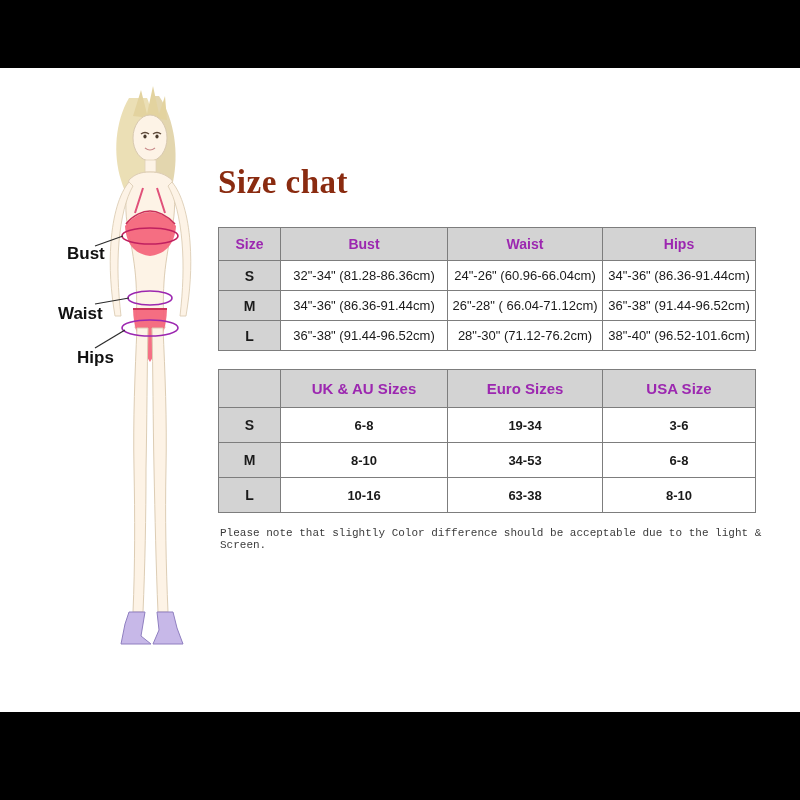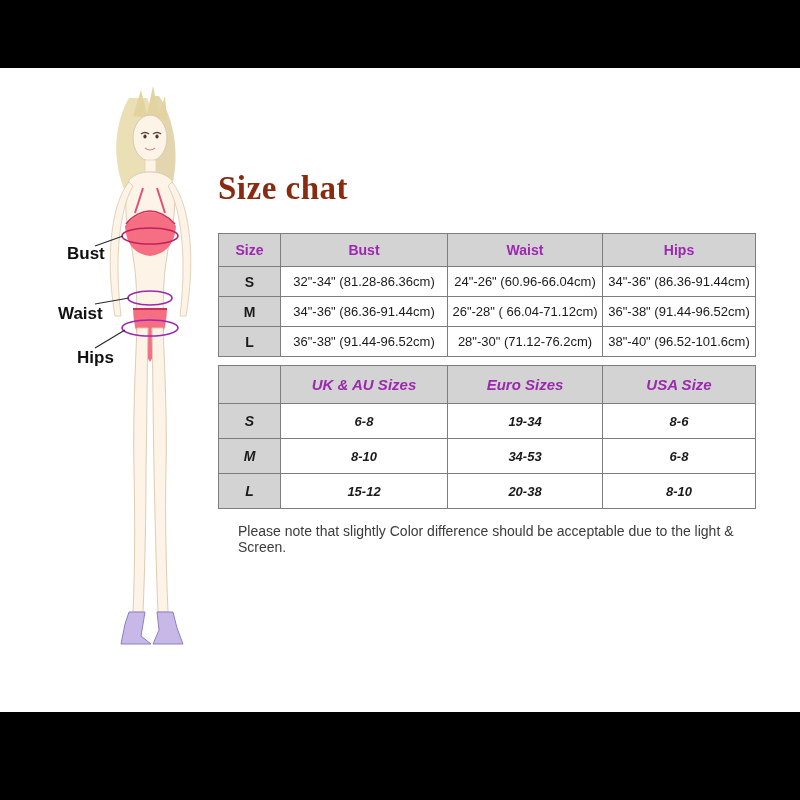--- a/index.html
+++ b/index.html
@@ -53,21 +53,21 @@
     white-space: nowrap;
   }
   .label.bust  { left: 12px;  top: 168px; }
   .label.waist { left: 3px;   top: 228px; }
   .label.hips  { left: 22px;  top: 272px; }
 
   
   .right {
     position: absolute;
     left: 218px;
-    top: 10px;
+    top: 4px;
     width: 560px;
   }
   .title {
     font-family: "Liberation Serif", serif;
     font-weight: bold;
     font-size: 33px;
     color: #8a2b10;
     margin: 92px 0 0 0;
     letter-spacing: 0.5px;
   }
@@ -108,21 +108,21 @@
   .t1 .drow td.sz {
     font-weight: bold;
     font-size: 14px;
     background: #d3d3d3;
   }
   .t1 col.c0 { width: 62px; }
   .t1 col.c1 { width: 167px; }
   .t1 col.c2 { width: 155px; }
   .t1 col.c3 { width: 153px; }
 
-  .t2 { margin-top: 8px; font-style: italic; }
+  .t2 { margin-top: 18px; }
   .t2 .hrow td {
     height: 37px;
     background: #d3d3d3;
     color: #9c27b0;
     font-weight: bold;
     font-size: 15px;
   }
   .t2 .hrow td.blank { background: #d3d3d3; }
   .t2 .drow td {
     height: 34px;
@@ -132,23 +132,23 @@
   .t2 .drow td.sz {
     background: #d3d3d3;
     font-size: 14px;
   }
   .t2 col.c0 { width: 62px; }
   .t2 col.c1 { width: 167px; }
   .t2 col.c2 { width: 155px; }
   .t2 col.c3 { width: 153px; }
 
   .note {
-    margin: 14px 0 0 20px;
-    font-family: Liberation Sans, sans-serif;
-    font-size: 14px;
+    margin: 14px 0 0 2px;
+    font-family: Liberation Mono, monospace;
+    font-size: 11px;
     color: #3b3b3b;
   }
 </style>
 </head>
 <body>
 
 <div id="page">
 
   <div class="bar top"></div>
   <div class="bar bottom"></div>
@@ -263,32 +263,32 @@
           <tr class="hrow">
             <td class="blank"></td>
             <td>UK &amp; AU Sizes</td>
             <td>Euro Sizes</td>
             <td>USA Size</td>
           </tr>
           <tr class="drow">
             <td class="sz">S</td>
             <td>6-8</td>
             <td>19-34</td>
-            <td>8-6</td>
+            <td>3-6</td>
           </tr>
           <tr class="drow">
             <td class="sz">M</td>
             <td>8-10</td>
             <td>34-53</td>
             <td>6-8</td>
           </tr>
           <tr class="drow">
             <td class="sz">L</td>
-            <td>15-12</td>
-            <td>20-38</td>
+            <td>10-16</td>
+            <td>63-38</td>
             <td>8-10</td>
           </tr>
         </tbody>
       </table>
 
       <div class="note">Please note that slightly Color difference should be acceptable due to the light &amp; Screen.</div>
     </div>
   </div>
 </div>
 

